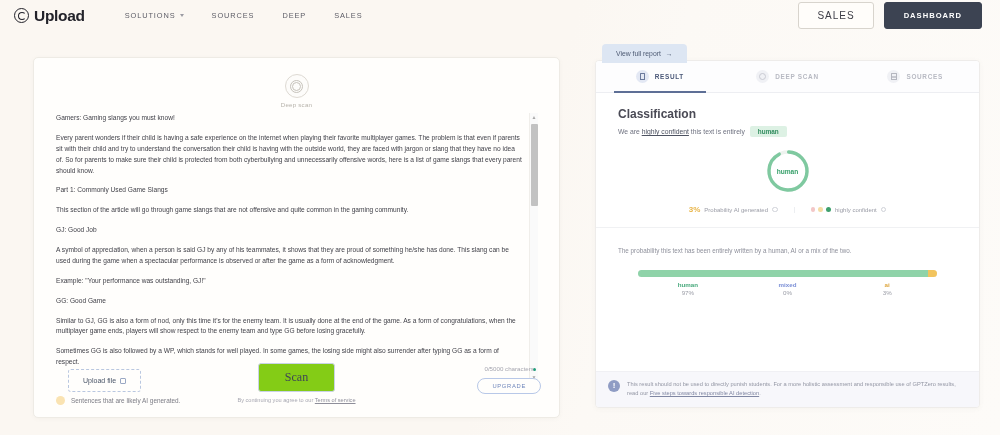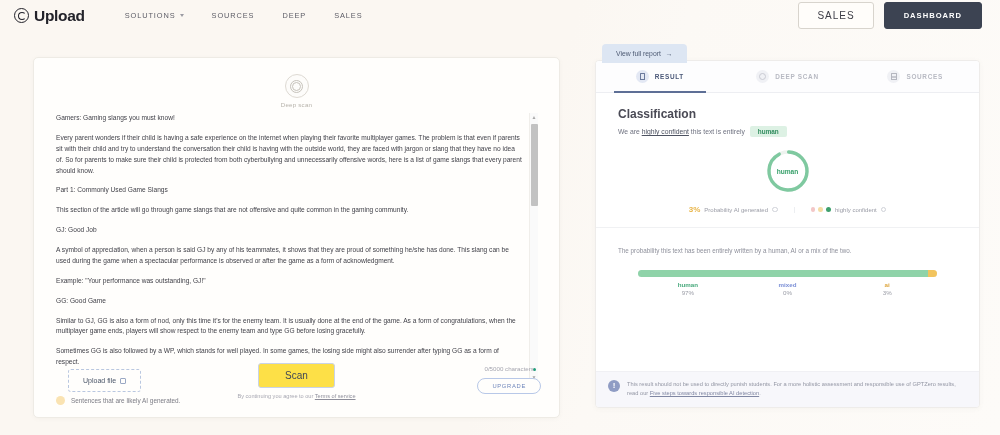--- a/index.html
+++ b/index.html
@@ -129,22 +129,22 @@
     display: flex; align-items: center; gap: 4px; cursor: pointer;
   }
   .up-icon {
     width: 6px; height: 6px; border: 1px solid #9aa8c4; border-radius: 1px;
   }
   .scan-wrap {
     position: absolute; left: 0; right: 0; top: 10px;
     display: flex; flex-direction: column; align-items: center; gap: 4px;
   }
   .scan-btn {
-    border: 1px solid #c9d3e6; border-radius: 3px; background: #fde047;
-    font-size: 10px; color: #3f4656; padding: 6px 26px; cursor: pointer;
+    border: 1px solid #c9d3e6; border-radius: 3px; background: #84cc16;
+    font-size: 12px; color: #3f4656; padding: 6px 26px; cursor: pointer; font-family: Liberation Serif, serif;
   }
   .scan-note { font-size: 5.6px; color: #a8a8b2; text-align: center; line-height: 1.5; }
   .scan-note a { color: #8e8e9a; text-decoration: underline; }
   .chars-wrap {
     position: absolute; right: 18px; top: 12px;
     display: flex; flex-direction: column; align-items: center; gap: 6px;
   }
   .chars-text { font-size: 6.2px; color: #a6a6b0; }
   .upgrade-btn {
     border: 1px solid #b8c8e8; border-radius: 9px; background: #fffefc;

